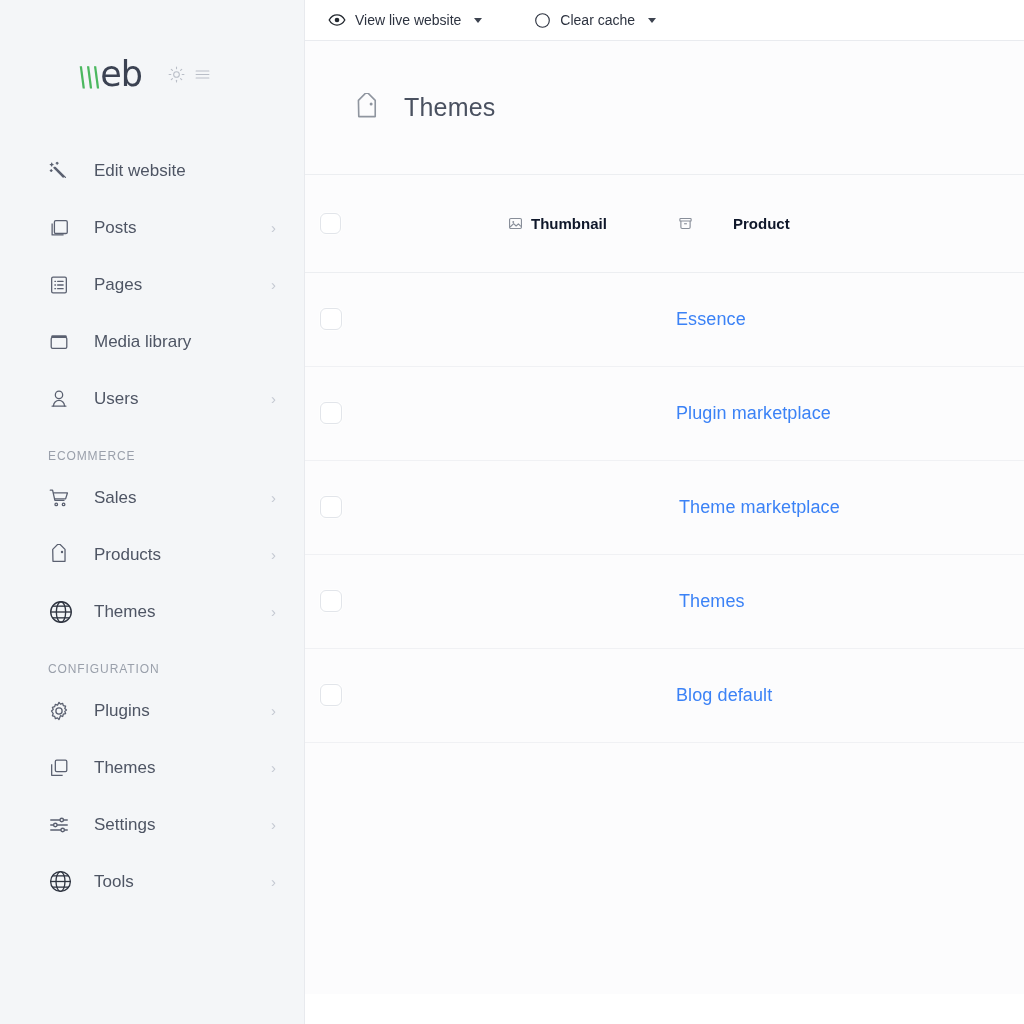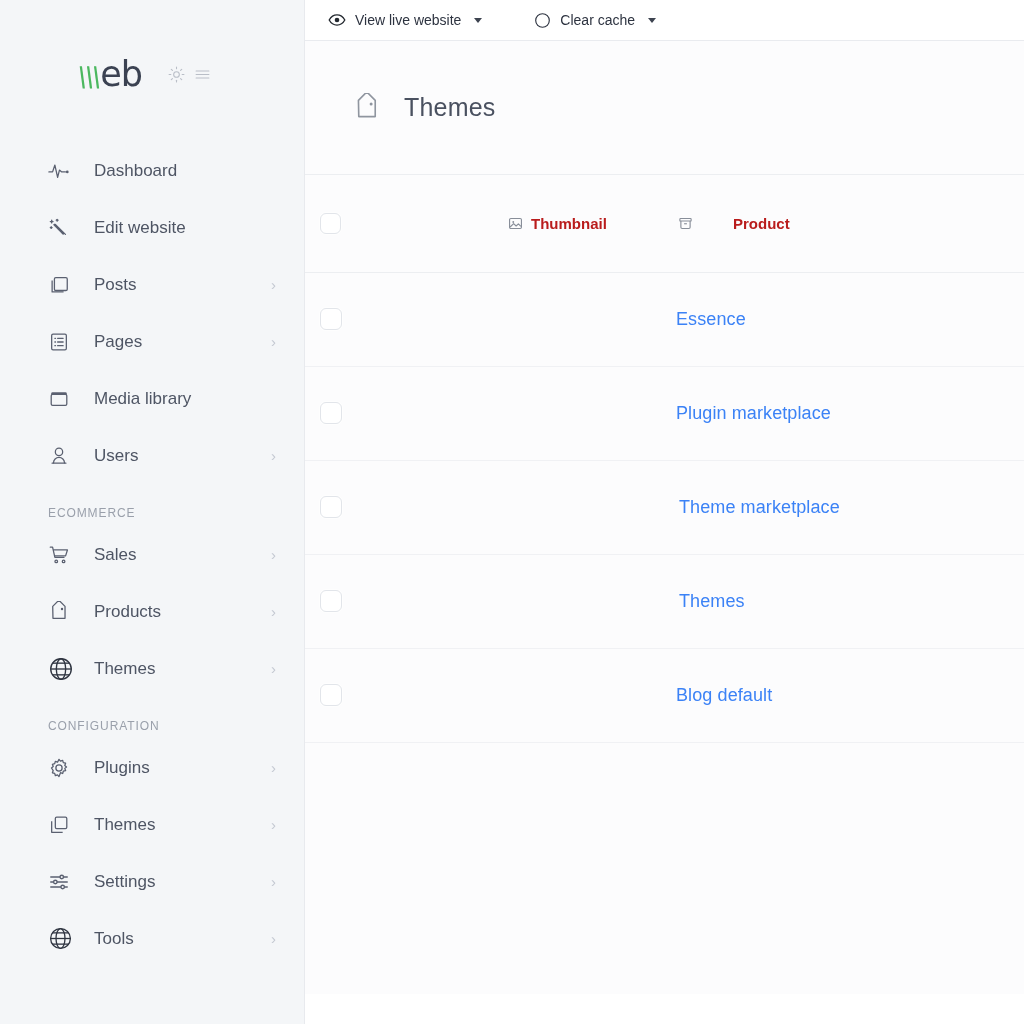--- a/index.html
+++ b/index.html
@@ -182,21 +182,21 @@
 
   .tbl thead tr { height: 97px; }
   .tbl thead th { border-bottom: 1px solid #eceef1; }
 
   .th-inner {
     display: flex;
     align-items: center;
     gap: 8px;
     font-size: 15px;
     font-weight: bold;
-    color: #b91c1c;
+    color: #0f172a;
     white-space: nowrap;
   }
   .th-inner .th-icon { color: #888e99; display: flex; align-items: center; }
   .th-thumb { padding-left: 136px; }
   .th-prod  { padding-left: 26px; gap: 40px; }
 
   .tbl tbody tr { height: 94px; }
   .tbl tbody tr td { border-bottom: 1px solid #f0f1f4; }
   .tbl tbody tr:last-child td { border-bottom: 1px solid #f0f1f4; }
 
@@ -259,29 +259,20 @@
             <line x1="3" y1="7" x2="21" y2="7"></line>
             <line x1="3" y1="12" x2="21" y2="12"></line>
             <line x1="3" y1="17" x2="21" y2="17"></line>
           </svg>
         </span>
       </div>
     </div>
 
     <nav class="nav-list">
 
-      <div class="nav-item">
-        <span class="nav-icon">
-          <svg width="22" height="22" viewBox="0 0 24 24" fill="none" stroke="#5a6070" stroke-width="1.4" stroke-linecap="round" stroke-linejoin="round">
-            <polyline points="1,13 5,13 7.5,5.5 10.5,19 12.5,11 15,13 19,13"></polyline>
-            <circle cx="21" cy="13" r="1.5" fill="#5a6070" stroke="none"></circle>
-          </svg>
-        </span>
-        <span class="nav-label">Dashboard</span>
-      </div>
 
       <div class="nav-item">
         <span class="nav-icon">
           <svg width="22" height="22" viewBox="0 0 24 24" fill="none" stroke="#5a6070" stroke-width="1.4" stroke-linecap="round" stroke-linejoin="round">
             <line x1="19" y1="19" x2="8" y2="8"></line>
             <path d="M7 7 L5.5 8.5 L16.5 19.5 L18 18 Z" fill="#5a6070" stroke="none"></path>
             <line x1="4" y1="3.5" x2="4" y2="6.5"></line>
             <line x1="2.5" y1="5" x2="5.5" y2="5"></line>
             <line x1="10" y1="2.5" x2="10" y2="4.5"></line>
             <line x1="9" y1="3.5" x2="11" y2="3.5"></line>

